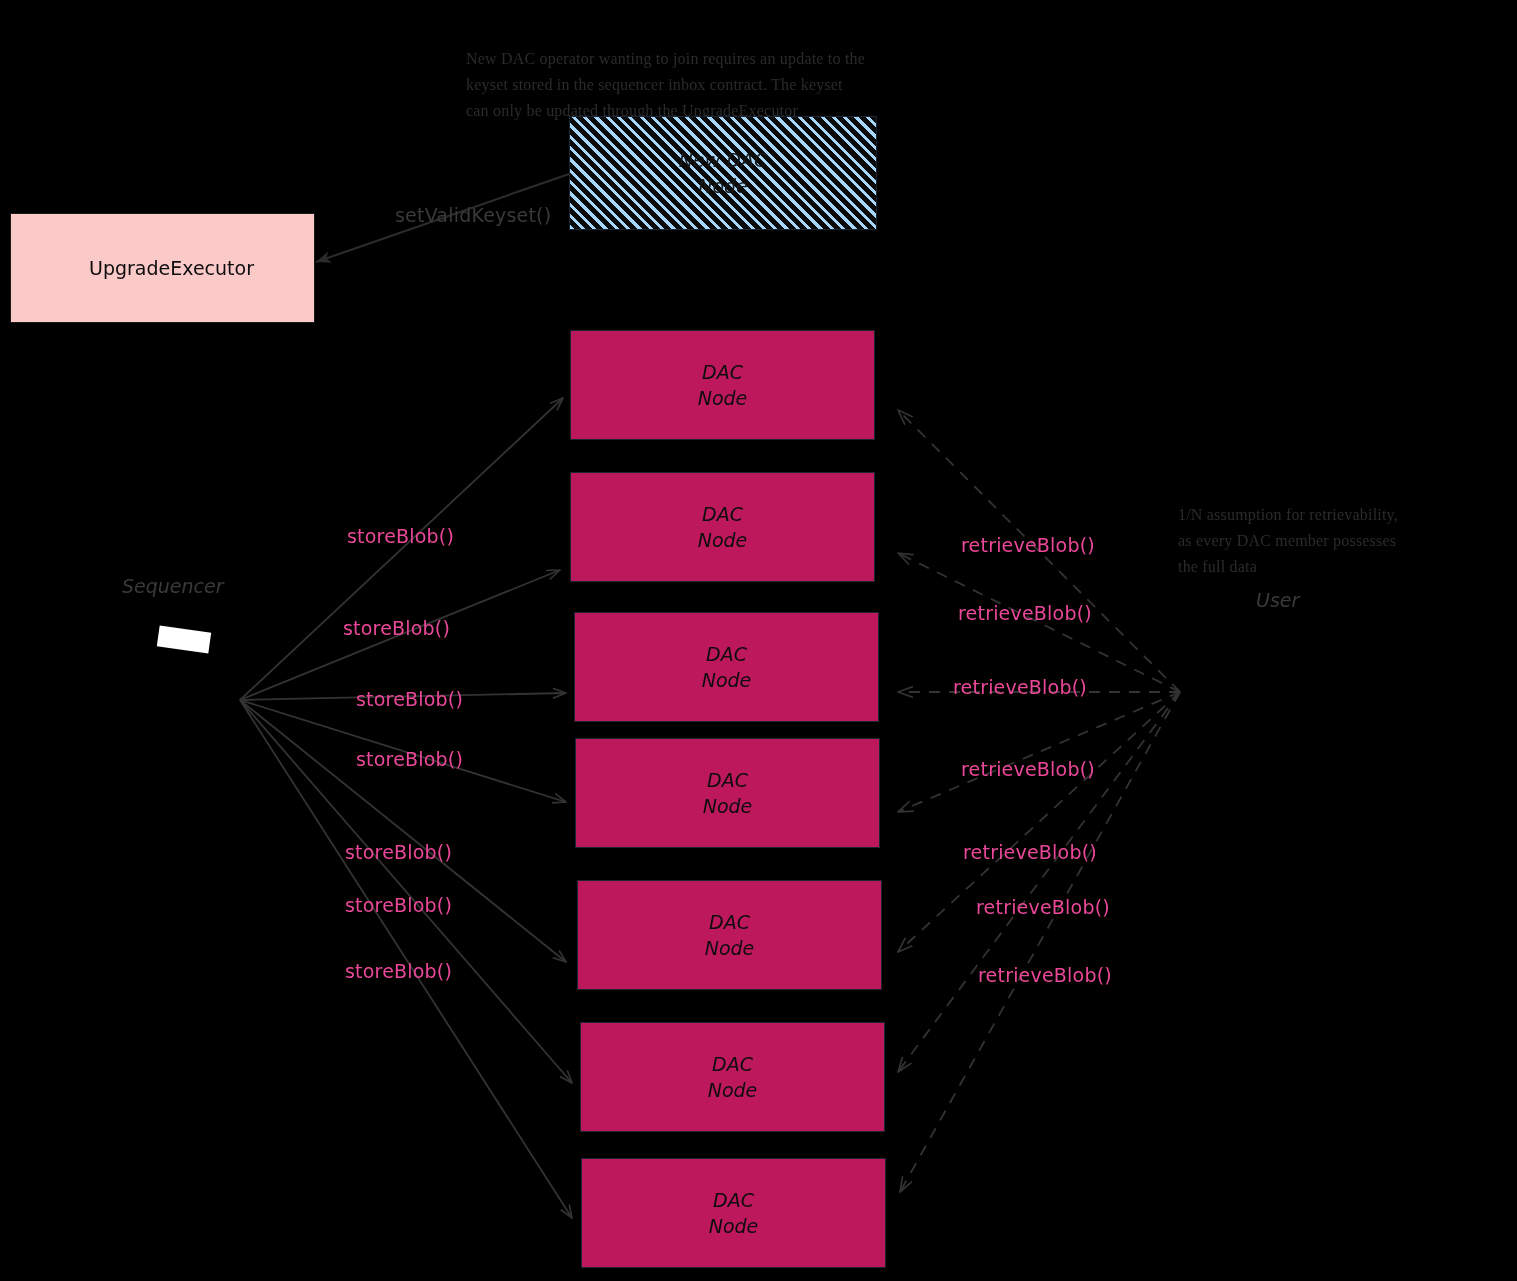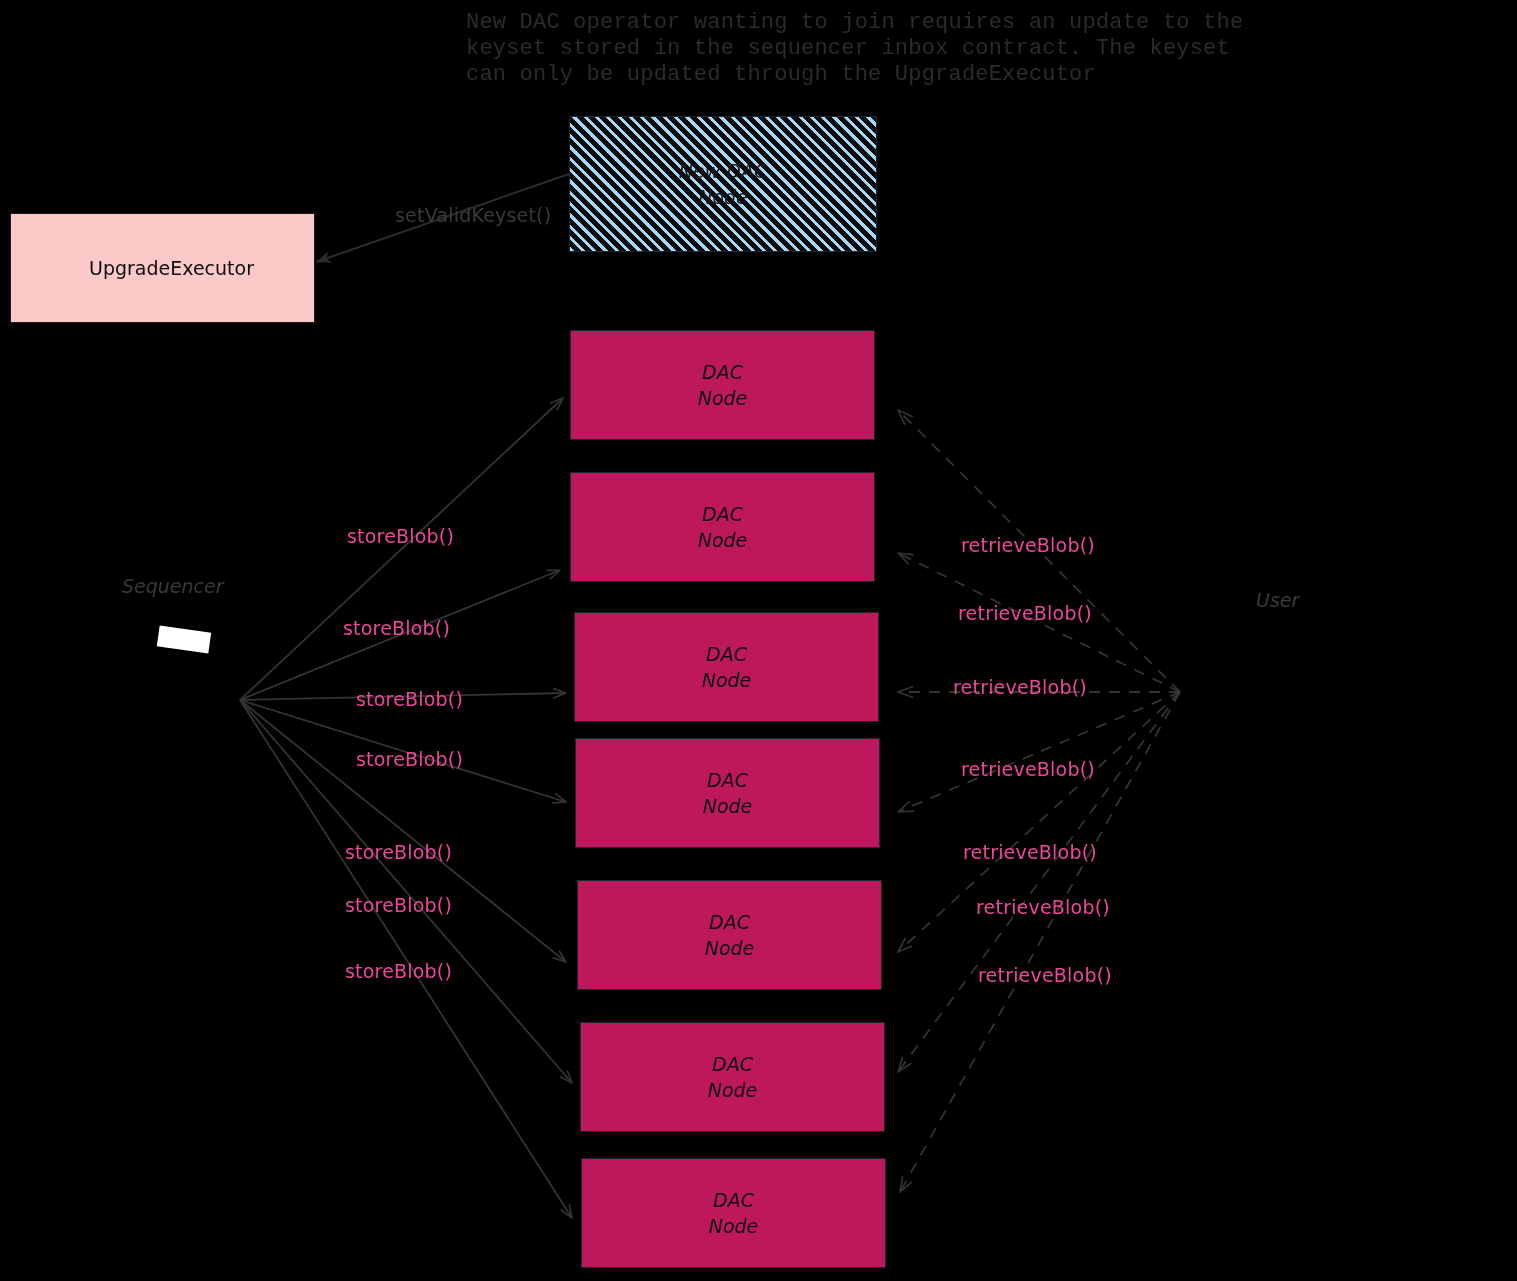--- a/index.html
+++ b/index.html
@@ -21,25 +21,26 @@
     position: absolute;
     left: 0;
     top: 0;
     width: 1517px;
     height: 1281px;
     pointer-events: none;
   }
   .anno {
     position: absolute;
     color: #2b2b2b;
-    font-family: Liberation Mono, monospace;
-    font-size: 22px;
+    font-family: Liberation Serif, serif;
+    font-size: 16px;
     line-height: 26px;
     white-space: pre;
     letter-spacing: 0.2px;
+    margin-top: 36px;
   }
   .edge-label {
     position: absolute;
     color: #ec4899;
     font-family: "DejaVu Sans", sans-serif;
     font-size: 19px;
     white-space: nowrap;
     letter-spacing: 0.2px;
   }
   .node-box {
@@ -144,21 +145,21 @@
       <path d="M1180,692 L898,952" marker-end="url(#arrThinD)"></path>
       <path d="M1180,692 L898,1072" marker-end="url(#arrThinD)"></path>
       <path d="M1180,692 L900,1192" marker-end="url(#arrThinD)"></path>
     </g>
   </svg>
 
   <div class="anno" style="left:466px; top:10px;">New DAC operator wanting to join requires an update to the
 keyset stored in the sequencer inbox contract. The keyset
 can only be updated through the UpgradeExecutor</div>
 
-  <div class="hatch-box" style="left:569px; top:116px; width:308px; height:136px;">
+  <div class="hatch-box" style="left:569px; top:116px; width:308px; height:114px;">
     <span class="ln">New DAC</span>
     <span class="ln">Node</span>
   </div>
 
   <div class="exec-box" style="left:10px; top:213px; width:305px; height:110px;padding-left:18px;">
     <span>UpgradeExecutor</span>
   </div>
 
   <div class="edge-label" style="left:358px; top:204px; color:#3a3a3a;margin-left:37px;">setValidKeyset()</div>
 
@@ -212,14 +213,17 @@
 
   <div class="edge-label" style="left:961px; top:534px;">retrieveBlob()</div>
   <div class="edge-label" style="left:958px; top:602px;">retrieveBlob()</div>
   <div class="edge-label" style="left:953px; top:676px;">retrieveBlob()</div>
   <div class="edge-label" style="left:961px; top:758px;">retrieveBlob()</div>
   <div class="edge-label" style="left:963px; top:841px;">retrieveBlob()</div>
   <div class="edge-label" style="left:976px; top:896px;">retrieveBlob()</div>
   <div class="edge-label" style="left:978px; top:964px;">retrieveBlob()</div>
 
 
+  <div class="anno" style="left:1178px; top:466px; color:#2b2b2b;">1/N assumption for retrievability,
+as every DAC member possesses
+the full data</div>
 
 </div>
 
 </body></html>

